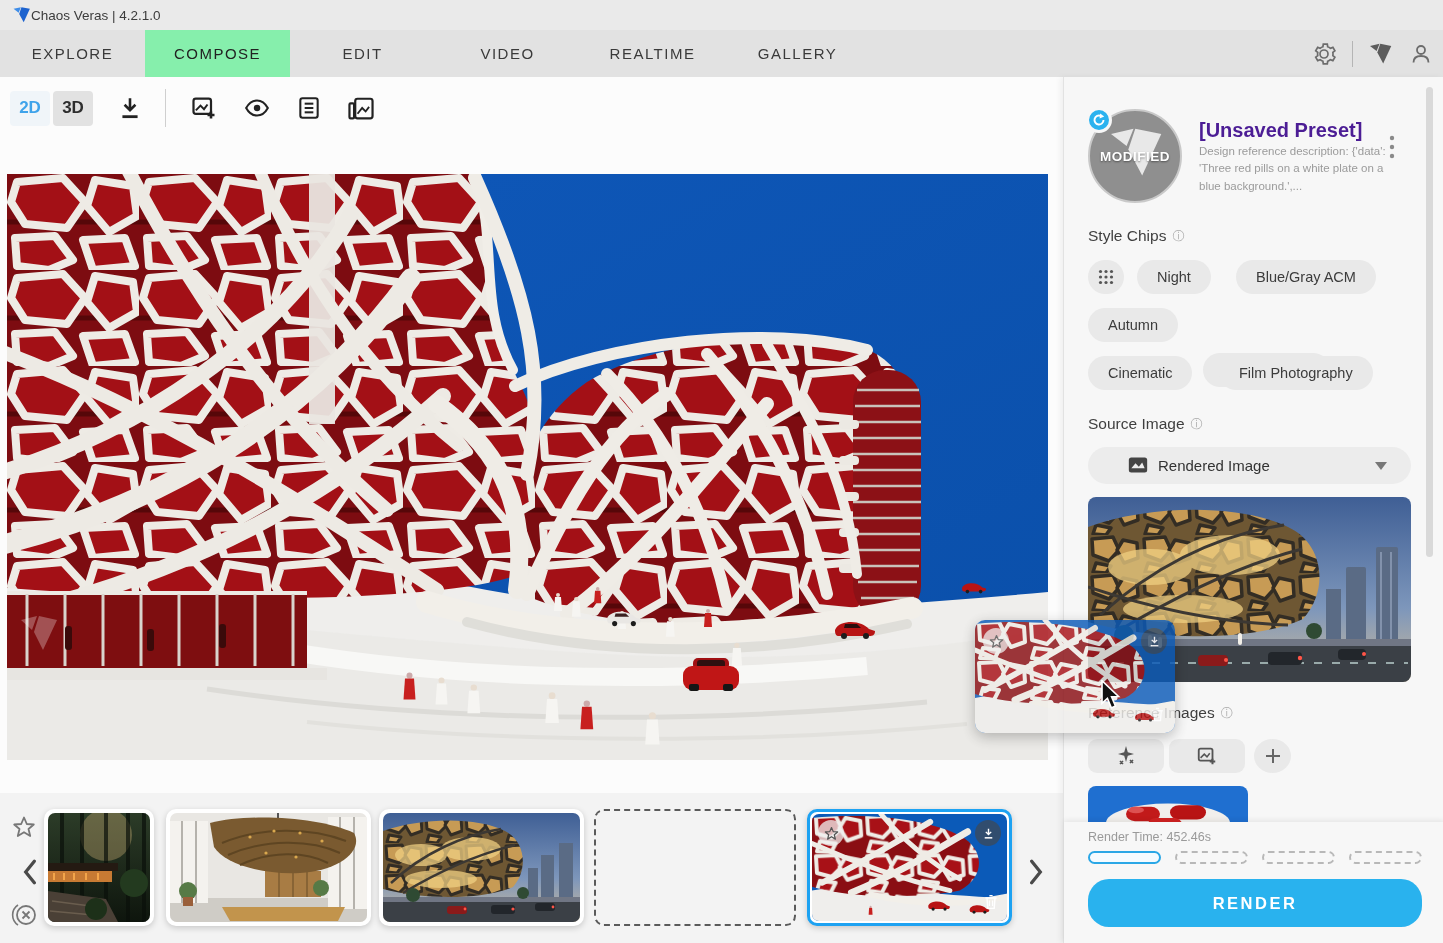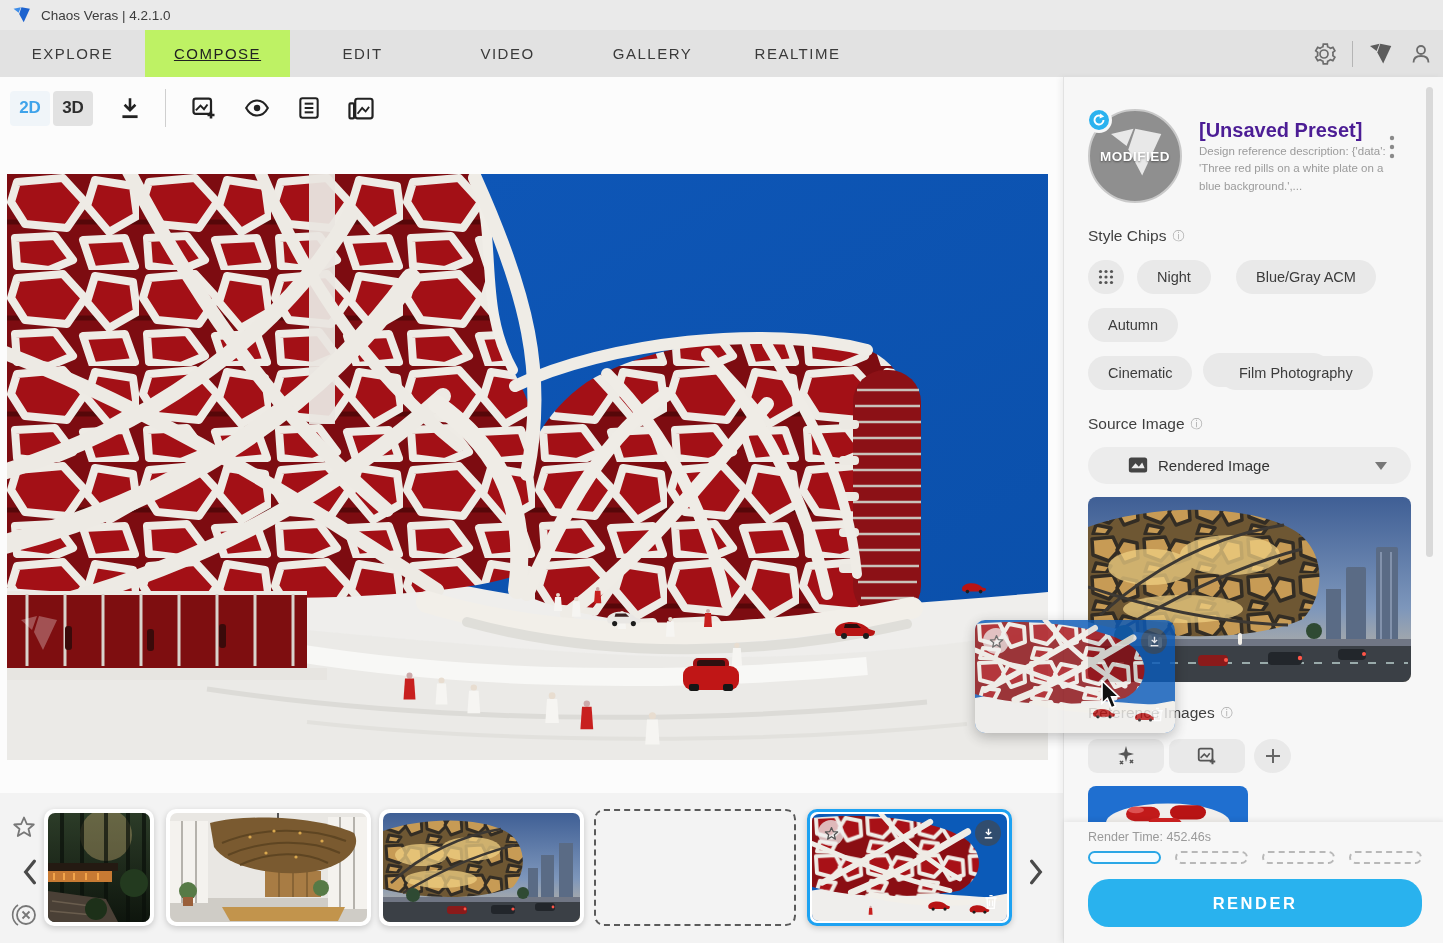--- a/index.html
+++ b/index.html
@@ -4,28 +4,28 @@
 <style>
   * { margin:0; padding:0; box-sizing:border-box; }
   html,body { width:1443px; height:943px; overflow:hidden;
     font-family:"Liberation Sans", sans-serif; background:#fbfbfb; }
   .abs { position:absolute; }
 
   
   .titlebar { position:absolute; left:0; top:0; width:1443px; height:30px;
     background:#eaeaea; display:flex; align-items:center; }
   .titlebar .logo { width:18px; height:18px; margin-left:13px; }
-  .titlebar .apptitle { margin-left:10px; font-size:13.5px; color:#3c3c3c; }
+  .titlebar .apptitle { font-size:13.5px; color:#3c3c3c; }
 
   
   .navbar { position:absolute; left:0; top:30px; width:1443px; height:47px;
     background:#e2e2e2; display:flex; }
   .tab { width:145px; height:47px; display:flex; align-items:center; justify-content:center;
     font-size:15px; letter-spacing:1.5px; color:#3a3a3a; cursor:pointer; }
-  .tab.active { background:#bef264; color:#222;text-decoration:underline; }
+  .tab.active { background:#86efac; color:#222; }
   .nav-right { position:absolute; right:10px; top:30px; height:47px; display:flex;
     align-items:center; gap:16px; }
   .nav-divider { width:1px; height:26px; background:#b5b5b5; }
 
   
   .left-pane { position:absolute; left:0; top:77px; width:1063px; height:866px; background:#fcfcfc; }
   .toolbar { position:absolute; left:10px; top:13px; height:36px; display:flex; align-items:center; }
   .modebtn { width:40px; height:35px; border-radius:4px; display:flex; align-items:center;
     justify-content:center; font-size:17px; font-weight:bold; cursor:pointer; }
   .modebtn.m2d { background:#f0f5f9; color:#3fa3ea; }
@@ -116,22 +116,22 @@
     <polygon points="15,1 30,4 19,28 11,13" fill="#1d63cf"></polygon>
   </svg>
   <span class="apptitle">Chaos Veras | 4.2.1.0</span>
 </div>
 
 <div class="navbar">
   <div class="tab">EXPLORE</div>
   <div class="tab active">COMPOSE</div>
   <div class="tab">EDIT</div>
   <div class="tab">VIDEO</div>
+  <div class="tab">REALTIME</div>
   <div class="tab">GALLERY</div>
-  <div class="tab">REALTIME</div>
 </div>
 <div class="nav-right">
   <svg width="24" height="24" viewBox="0 0 24 24">
     <path d="M12 8a4 4 0 1 0 0 8 4 4 0 0 0 0-8zm9 4c0-.55-.05-1.08-.15-1.6l2.05-1.6-2-3.46-2.45 1a7.7 7.7 0 0 0-2.75-1.59L15.3 2.2h-4l-.4 2.55a7.7 7.7 0 0 0-2.75 1.6l-2.45-1-2 3.45 2.05 1.6A8.8 8.8 0 0 0 5.6 12c0 .55.05 1.08.15 1.6l-2.05 1.6 2 3.46 2.45-1a7.7 7.7 0 0 0 2.75 1.59l.4 2.55h4l.4-2.55a7.7 7.7 0 0 0 2.75-1.6l2.45 1 2-3.45-2.05-1.6c.1-.52.15-1.05.15-1.6z" fill="none" stroke="#6c6c6c" stroke-width="1.7"></path>
   </svg>
   <div class="nav-divider"></div>
   <svg width="24" height="22" viewBox="0 0 32 30">
     <polygon points="1,4 14,1 10,11" fill="#5c5c5c"></polygon>
     <polygon points="15,1 30,4 19,28 11,13" fill="#5c5c5c"></polygon>
   </svg>

